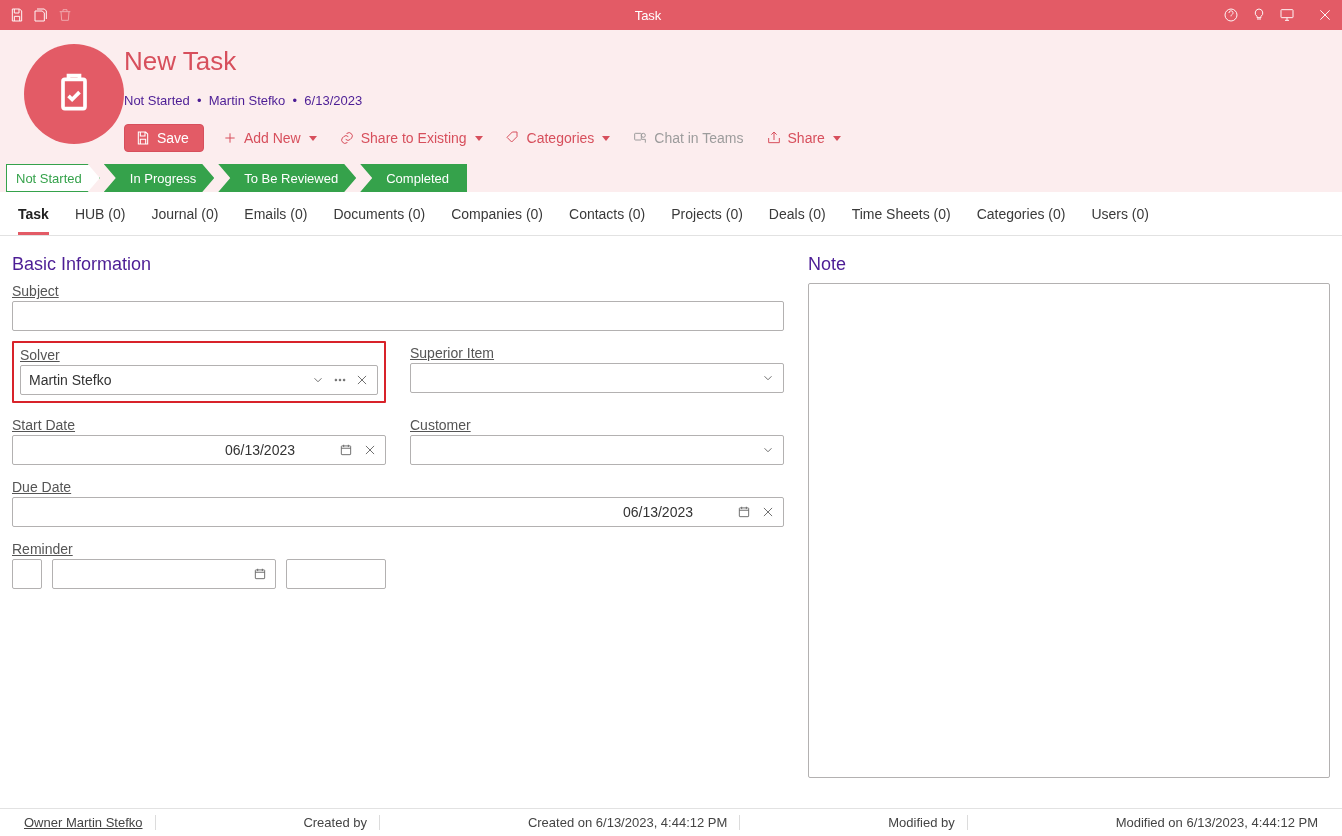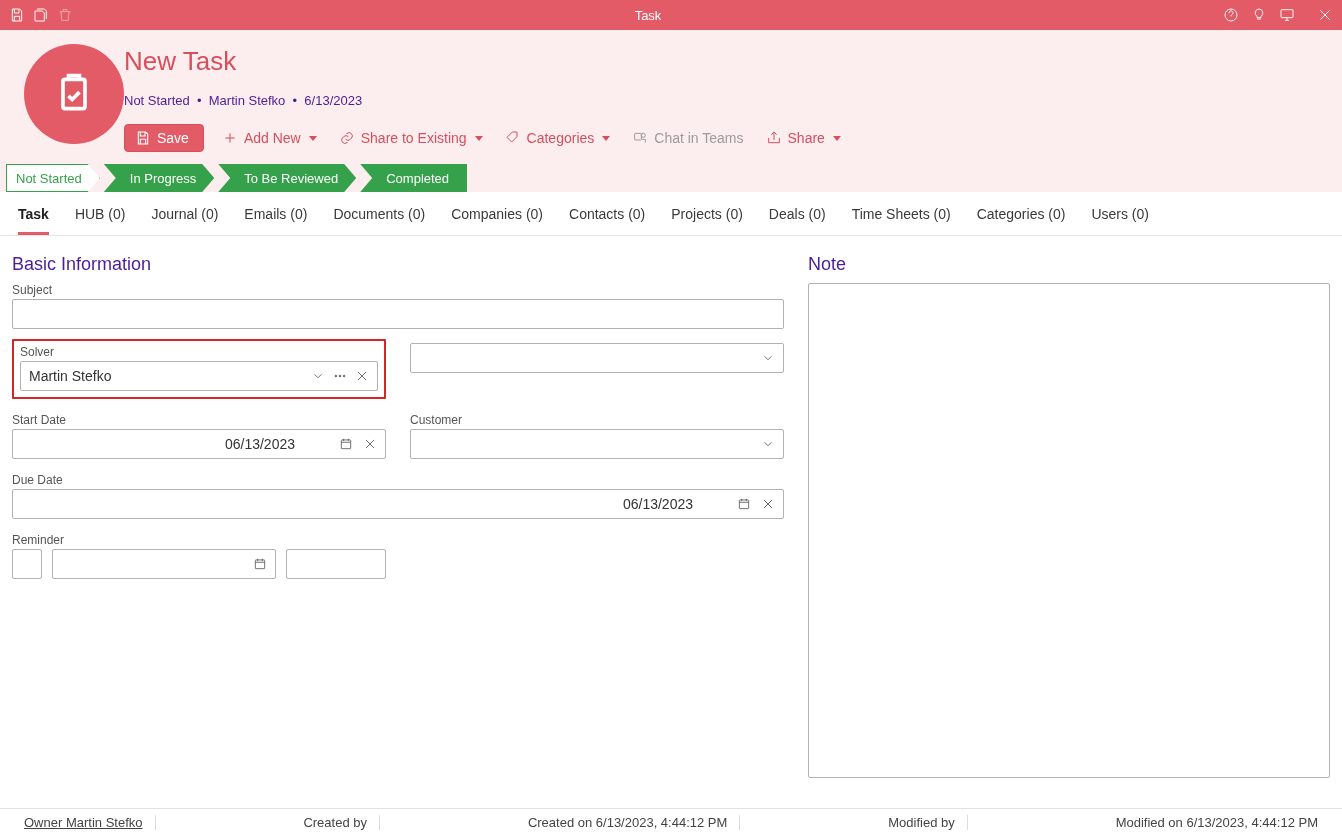--- a/index.html
+++ b/index.html
@@ -39,21 +39,21 @@
 .tab { padding-bottom: 10px; cursor: pointer; }
 .tab.active { font-weight: 600; border-bottom: 3px solid #e35b66; color: #222; }
 
 .body { display: flex; gap: 24px; padding: 18px 12px 50px 12px; min-height: 560px;}
 .left { width: 772px; }
 .right { flex: 1; }
 .section-title { font-size: 18px; color: #4c1d95; margin-bottom: 8px; }
 .row { display: flex; gap: 24px; }
 .col { flex: 1; display: flex; flex-direction: column;}
 .fld { margin-top: 14px; }
-.fld-label { font-size: 12px; color: #555; margin-bottom: 2px; display:block;}
+.fld-label { font-size: 14px; color: #555; margin-bottom: 2px; display:block;text-decoration:underline;}
 .input, .combo, textarea { border: 1px solid #b3b1b1; border-radius: 2px; background: #fff; height: 30px; width: 100%; padding: 4px 8px; font-size: 14px; color: #333; }
 textarea { height: 495px; resize: none; }
 .combo { display: flex; align-items: center; justify-content: space-between; }
 .combo .val { flex: 1; }
 .combo .icons { display: flex; gap: 8px; align-items: center; color: #666;}
 .combo .icons span { cursor: pointer; display:flex; align-items:center;}
 .solver-box { border: 2px solid #d8232a; padding: 4px 6px 6px 6px; margin-top: 10px; border-radius: 1px;}
 .solver-box .fld { margin-top: 0;}
 .date-in { text-align: right; padding-right: 90px; position: relative; }
 .date-in .icons { position: absolute; right: 8px; top: 50%; transform: translateY(-50%); display: flex; gap: 10px; color: #666;}
@@ -242,20 +242,21 @@
                       <path d="M5 5l14 14M19 5L5 19"></path>
                     </svg>
                   </span>
               </span>
             </div>
           </div>
         </div>
       </div>
       <div class="col">
         <div class="fld">
+          <label class="fld-label">Superior Item</label>
           <div class="combo">
             <span class="val"></span>
             <span class="icons">
                 <span class="icn">
                   <svg viewBox="0 0 24 24">
                     <path d="M6 9l6 6 6-6"></path>
                   </svg>
                 </span>
               </span>
           </div>

